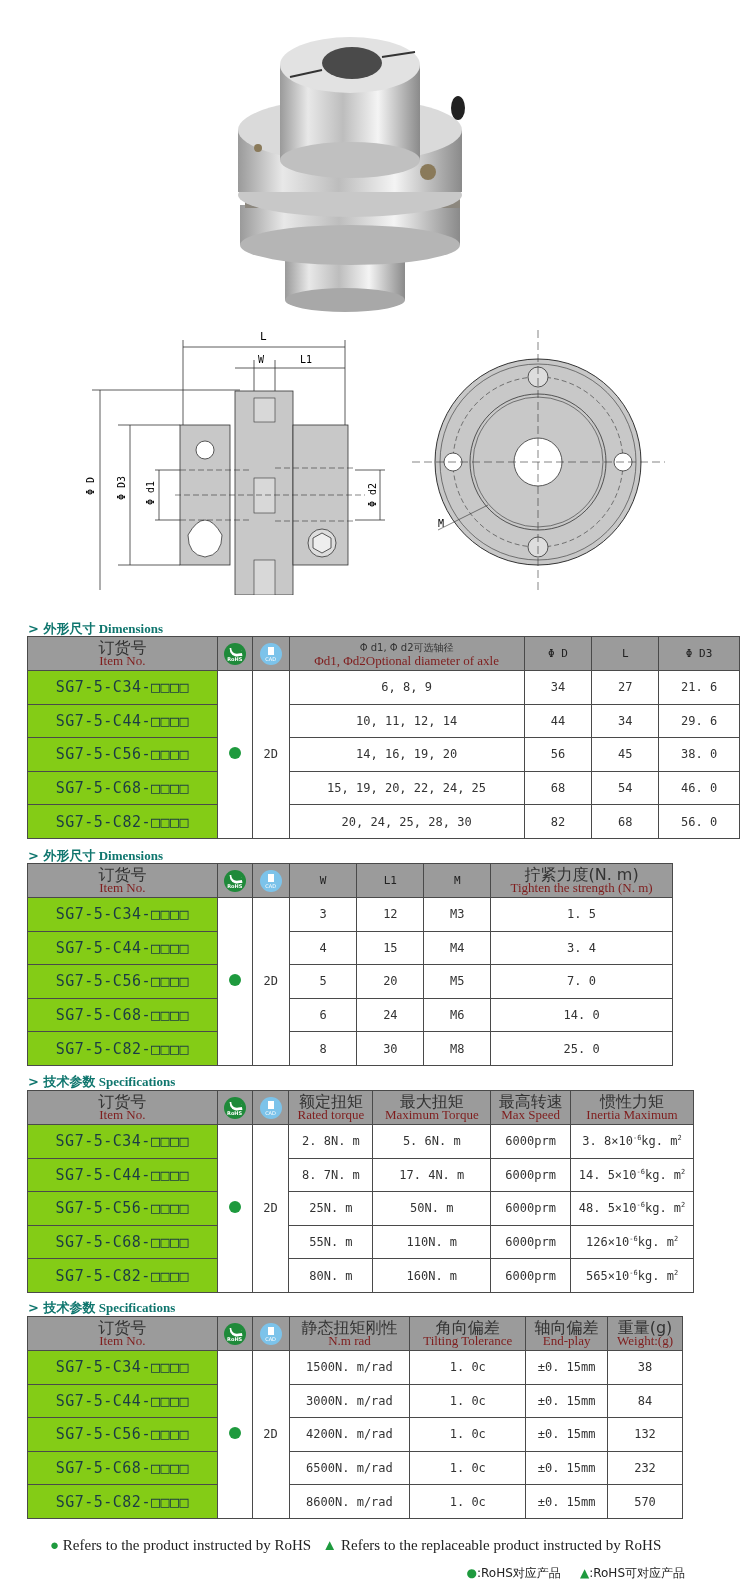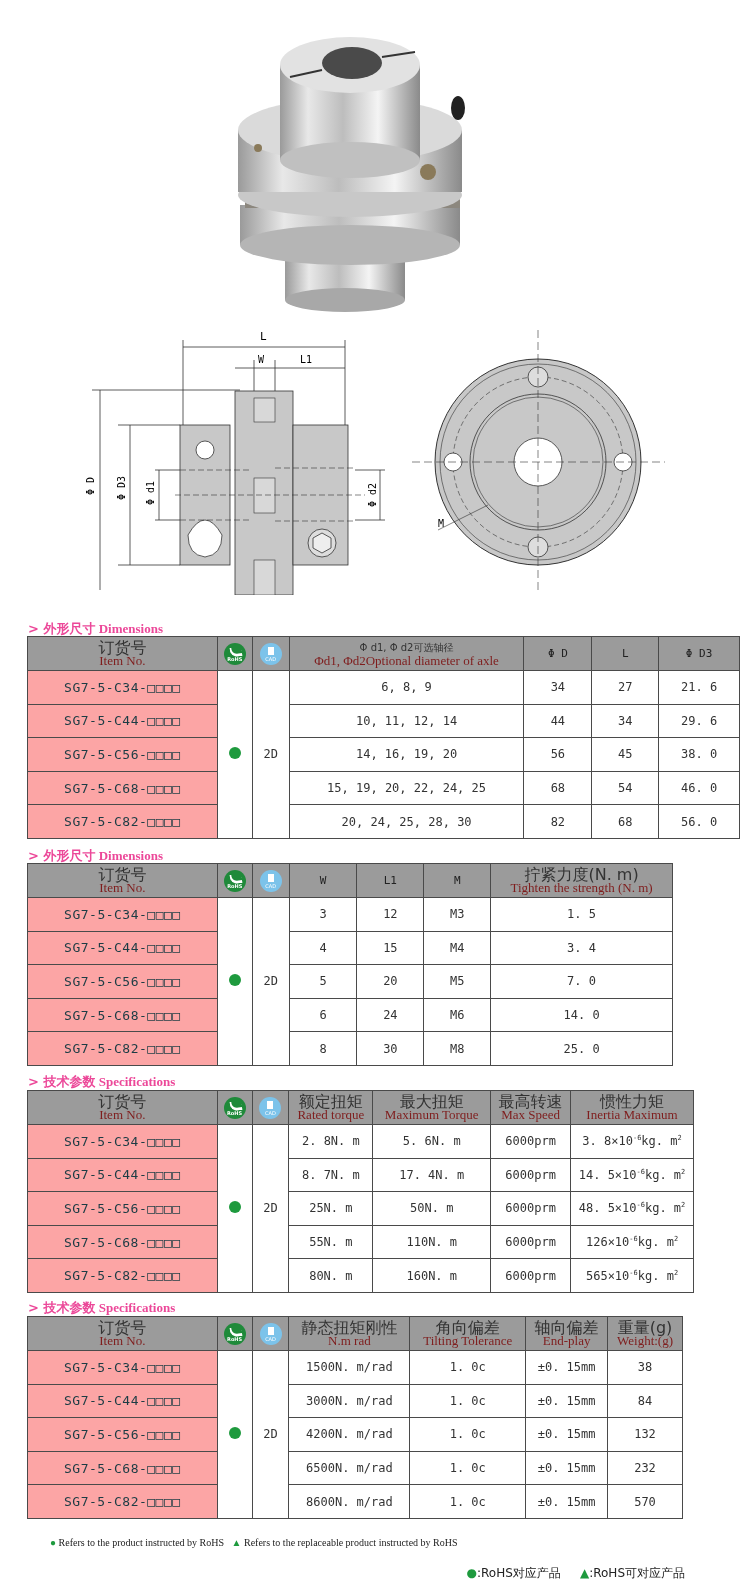--- a/index.html
+++ b/index.html
@@ -4,45 +4,45 @@
 <style>
   * { box-sizing: border-box; margin: 0; padding: 0; }
   body { width: 750px; height: 1588px; background: #ffffff; font-family: "Liberation Sans", "DejaVu Sans", sans-serif; color: #222; position: relative; overflow: hidden; }
 
   
   .photo { position: absolute; left: 230px; top: 30px; width: 250px; height: 285px; }
   
   .drawing-side { position: absolute; left: 80px; top: 325px; width: 320px; height: 270px; }
   .drawing-front { position: absolute; left: 400px; top: 325px; width: 280px; height: 270px; }
 
-  .section-title { position: absolute; left: 28px; font-size: 13px; font-weight: bold; font-family: "Liberation Serif", serif; color: #ec4899; }
+  .section-title { position: absolute; left: 28px; font-size: 13px; font-weight: bold; font-family: "Liberation Serif", serif; color: #0f766e; }
   .section-title .cn { font-family: "DejaVu Sans", sans-serif; font-weight: bold; font-size: 13px; }
 
   table.spec { position: absolute; left: 27px; border-collapse: collapse; font-family: "DejaVu Sans Mono", "Liberation Mono", monospace; font-size: 12px; }
   table.spec td, table.spec th { border: 1px solid #4a4a4a; text-align: center; vertical-align: middle; padding: 0; }
   table.spec thead th { background: #9b9b9b; color: #222; font-weight: normal; height: 34px; line-height: 13px; }
   table.spec thead th .cn { display: block; font-family: "DejaVu Sans", sans-serif; font-size: 16px; color: #333; }
   table.spec thead th .en { display: block; font-family: "Liberation Serif", serif; font-size: 13px; color: #7f1d1d; white-space: nowrap; }
   table.spec thead th.plain { font-family: "DejaVu Sans Mono", monospace; font-size: 11px; color: #222; }
-  table.spec td.item { background: #fca5a5; color: #1c3c44; font-size: 13px; letter-spacing: 0.5px; white-space: nowrap; }
+  table.spec td.item { background: #84cc16; color: #1c3c44; font-size: 15px; letter-spacing: 0.5px; white-space: nowrap; }
   table.spec td.val { background: #fff; color: #333; white-space: nowrap; }
   table.spec tbody tr { height: 33.6px; }
 
   .badge { display: inline-block; width: 22px; height: 22px; border-radius: 50%; position: relative; vertical-align: middle; }
   .badge.rohs { background: #1f8a3a; }
   .badge.rohs::before { content: ""; position: absolute; left: 6px; top: 4px; width: 10px; height: 7px; border-bottom: 3px solid #fff; border-left: 2px solid #fff; border-radius: 0 0 0 8px; transform: rotate(-10deg); }
   .badge.rohs span { position: absolute; bottom: 3px; left: 0; right: 0; font-size: 5px; color: #fff; font-family: "DejaVu Sans", sans-serif; font-weight: bold; line-height: 5px; }
   .badge.cad { background: #7cc3ea; }
   .badge.cad::before { content: ""; position: absolute; left: 8px; top: 4px; width: 6px; height: 8px; background: #fff; }
   .badge.cad span { position: absolute; bottom: 3px; left: 0; right: 0; font-size: 5px; color: #fff; font-family: "DejaVu Sans", sans-serif; line-height: 5px; }
 
   .dot { display: inline-block; width: 12px; height: 12px; border-radius: 50%; background: #1e9a3e; }
 
   .legend-line1 { position: absolute; right: 65px; top: 1521px; font-size: 12px; color: #222; font-family: "DejaVu Sans", sans-serif; margin-top: 44px; }
-  .legend-line2 { position: absolute; left: 50px; top: 1537px; font-size: 10px; color: #222; font-family: "Liberation Serif", serif; }
+  .legend-line2 { position: absolute; left: 50px; top: 1537px; font-size: 15px; color: #222; font-family: "Liberation Serif", serif; }
   .g-dot { color: #1e9a3e; }
   .g-tri { color: #1e9a3e; }
   sup { font-size: 7px; }
 </style>
 </head>
 <body>
 
 <svg class="photo" viewBox="0 0 250 285">
   <defs>
     <linearGradient id="metal" x1="0" x2="1" y1="0" y2="0">

